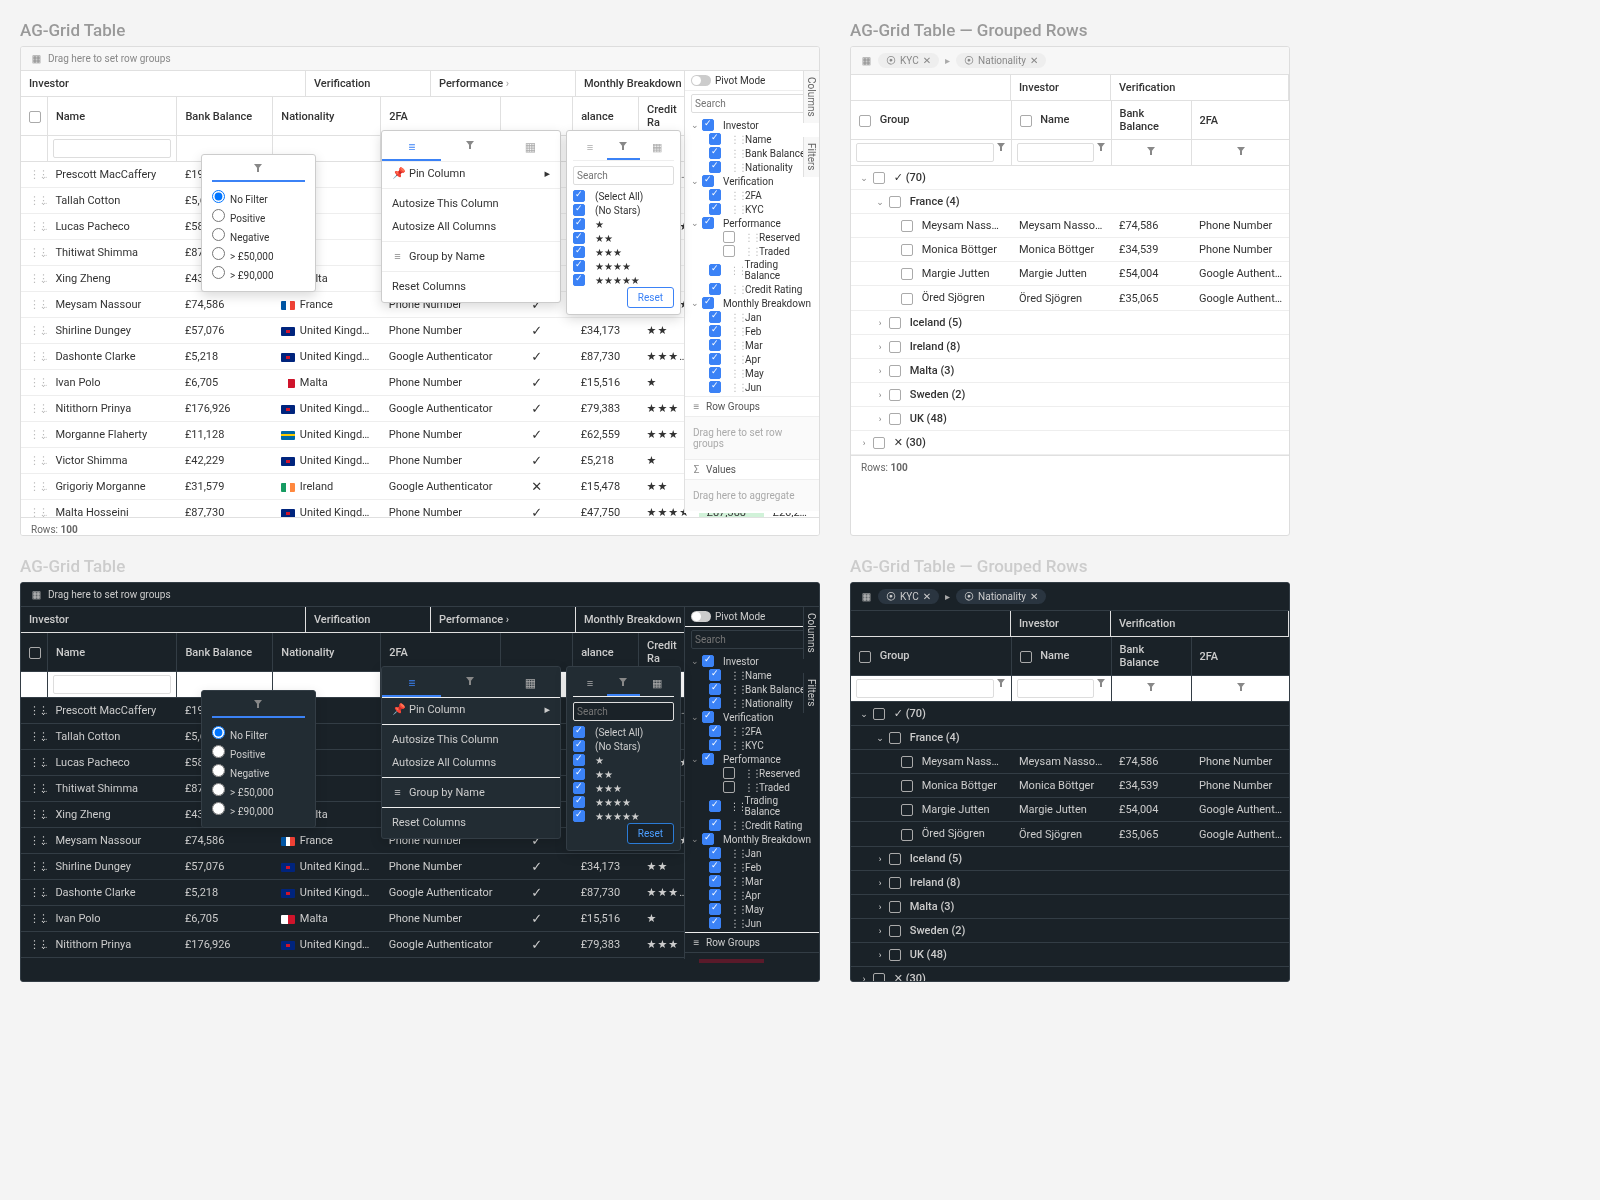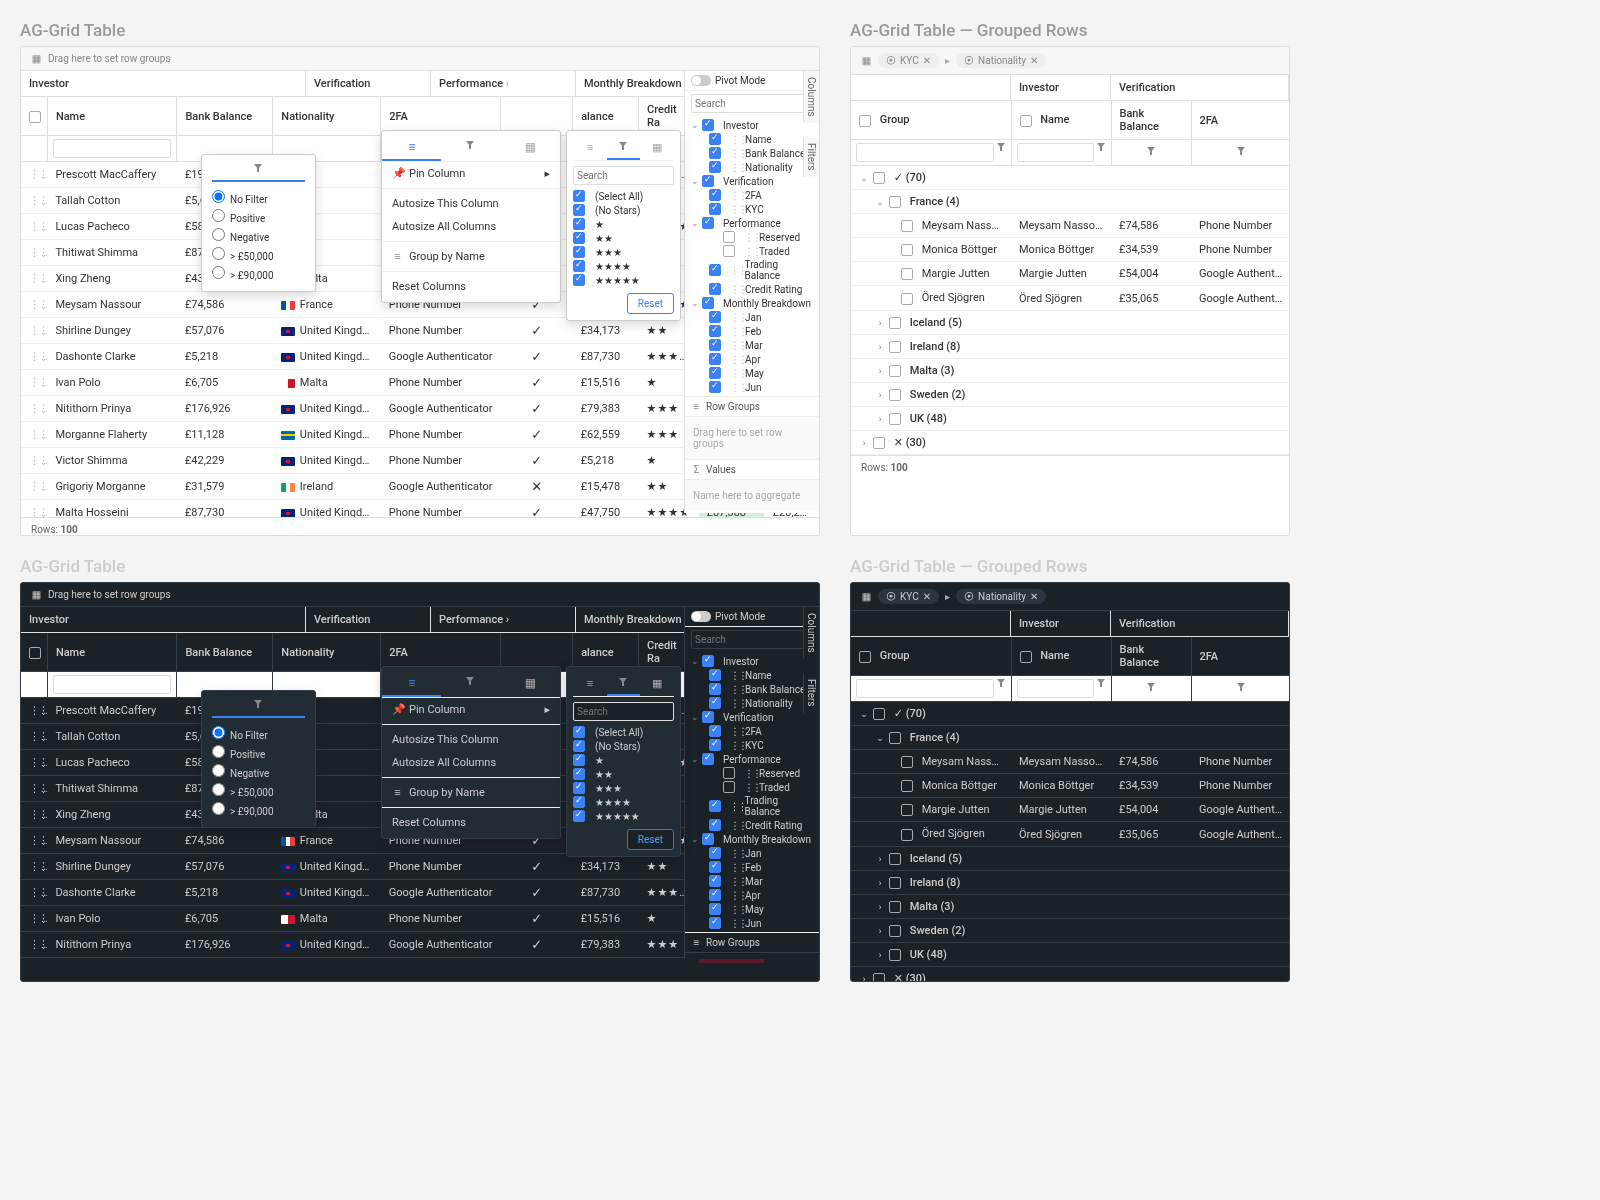--- a/index.html
+++ b/index.html
@@ -69,21 +69,21 @@
   .popover.menu hr{border:none;border-top:1px solid #eee;margin:3px 0;}
   .popover.menu .tabrow{display:flex;border-bottom:1px solid #eee;}
   .popover.menu .tabrow span{flex:1;text-align:center;padding:5px;color:#aaa;font-size:12px;}
   .popover.menu .tabrow span.act{color:#3b82f6;border-bottom:2px solid #3b82f6;}
   .popover.filter { width:115px; padding:6px;}
   .popover.filter .tabrow{display:flex;border-bottom:1px solid #eee;margin-bottom:5px;}
   .popover.filter .tabrow span{flex:1;text-align:center;padding:4px;color:#aaa;}
   .popover.filter .tabrow span.act{color:#3b82f6;border-bottom:2px solid #3b82f6;}
   .popover.filter input{width:100%;padding:3px;font-size:10px;border:1px solid #ddd;margin-bottom:4px;border-radius:2px;}
   .popover.filter .opt{display:flex;align-items:center;gap:4px;padding:1px 0;font-size:10px;}
-  .reset-btn { float:right; padding:4px 10px; border:1px solid #3b82f6; color:#3b82f6; border-radius:3px; font-size:10px; background:#fff; margin-top:6px;}
+  .reset-btn { float:right; padding:4px 10px; border:1px solid #3b82f6; color:#3b82f6; border-radius:3px; font-size:10px; background:#fff; }
   .tablewrap { overflow:hidden; }
   .pill { background:#eee; border-radius:10px; padding:2px 8px; font-size:10px; display:inline-flex; align-items:center; gap:4px;}
   .dark .pill { background:#2a3540;}
   .pill .x { font-size:10px; }
   .caret { font-size:9px; color:#888; margin-right:4px; display:inline-block; width:10px; text-align:center;}
   .group-row td { font-weight:500; }
   .ic { display:inline-block; width:11px; text-align:center; color:#888; }
 </style>
 </head>
 <body>
@@ -425,21 +425,21 @@
           </div>
         <div class="sidepanel-section">
             <span class="ic">≡</span>
             <span>Row Groups</span>
           </div>
         <div class="sidepanel-hint">Drag here to set row groups</div>
         <div class="sidepanel-section">
             <span class="ic">Σ</span>
             <span>Values</span>
           </div>
-        <div class="sidepanel-hint">Name here to aggregate</div>
+        <div class="sidepanel-hint">Drag here to aggregate</div>
       </div>
       <div class="vert-tab" style="top:24px;">Columns</div>
       <div class="vert-tab" style="top:90px;">Filters</div>
 
       <div class="popover radios" style="top:107px;left:180px;">
         <div style="text-align:center;border-bottom:2px solid #3b82f6;padding-bottom:4px;margin-bottom:6px;"><span class="funnel"></span></div>
         <label><input type="radio" checked="" style=""><span>No Filter</span></label>
         <label><input type="radio" style=""><span>Positive</span></label>
         <label><input type="radio" style=""><span>Negative</span></label>
         <label><input type="radio" style=""><span>&gt; £50,000</span></label>

